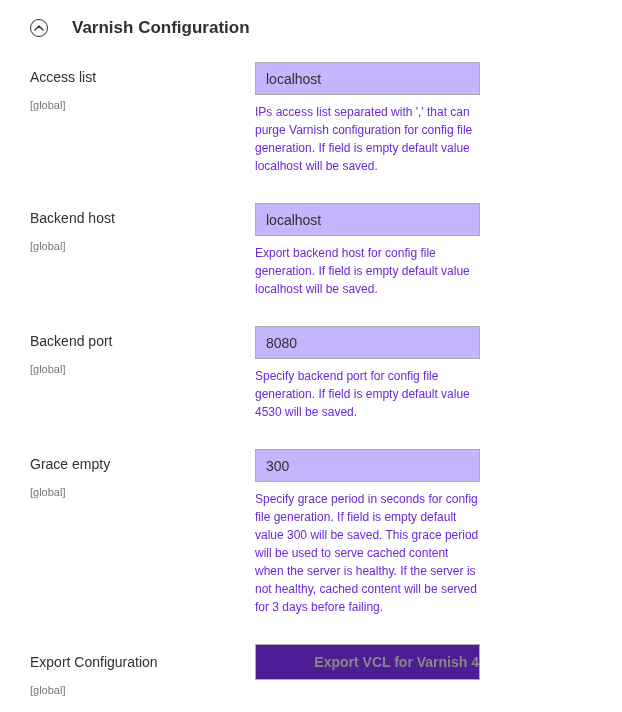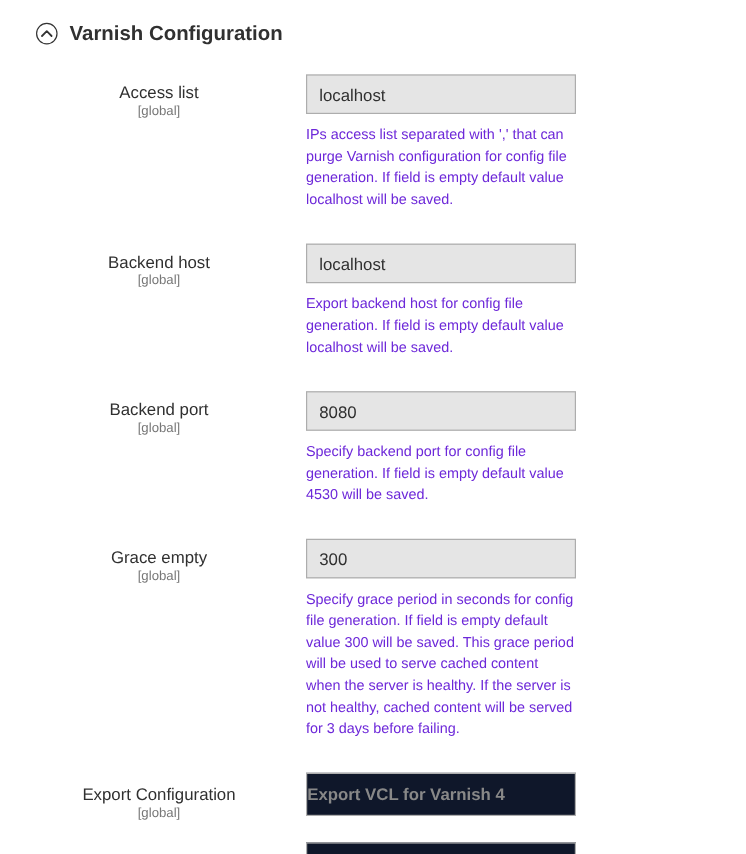--- a/index.html
+++ b/index.html
@@ -6,21 +6,21 @@
     body {
       font-family: -apple-system, BlinkMacSystemFont, "Segoe UI", Helvetica, Arial, sans-serif;
       background: #fff;
       color: #303030;
       width: 622px;
       padding: 18px 30px 30px 30px;
     }
     .section-header {
       display: flex;
       align-items: center;
-      gap: 10px;
+      gap: 24px;
       margin-bottom: 24px;
     }
     .collapse-icon {
       width: 18px;
       height: 18px;
       border: 1.5px solid #333;
       border-radius: 50%;
       display: flex;
       align-items: center;
       justify-content: center;
@@ -32,68 +32,69 @@
       font-weight: 600;
       color: #303030;
     }
     .form-row {
       display: flex;
       align-items: flex-start;
       margin-bottom: 28px;
     }
     .label-col {
       width: 225px;
-      text-align: center;
+      text-align: left;
       padding-right: 20px;
       padding-top: 6px;
       flex-shrink: 0;
     }
     .field-label {
       font-size: 14px;
       color: #303030;
       display: block;
       line-height: 1.3;
     }
     .scope-label {
       font-size: 11px;
       color: #777;
       display: block;
-      margin-top: 1px;
+      margin-top: 13px;
     }
     .input-col {
       width: 225px;
       flex-shrink: 0;
     }
     .text-input {
       width: 100%;
       height: 33px;
       border: 1px solid #adadad;
       padding: 0 10px;
       font-size: 14px;
       color: #303030;
       font-family: inherit;
-      background: #e5e5e5;
+      background: #c4b5fd;
     }
     .helper-text {
       font-size: 12px;
       color: #6d28d9;
       margin-top: 8px;
       line-height: 1.5;
     }
     .export-btn {
       width: 100%;
       height: 36px;
       border: 1px solid #adadad;
-      background: #0f172a;
+      background: #4c1d95;
       color: #888;
       font-size: 14px;
       font-weight: 600;
-      text-align: left;
+      text-align: right;
       cursor: pointer;
       font-family: inherit;
+      padding-left: 10px;
     }
     .export-row { margin-bottom: 18px; }
     .export-row .label-col { padding-top: 9px; }
   </style>
 </head>
 <body>
 
 <div class="section-header">
   <span class="collapse-icon">
     <svg width="10" height="6" viewBox="0 0 10 6">

